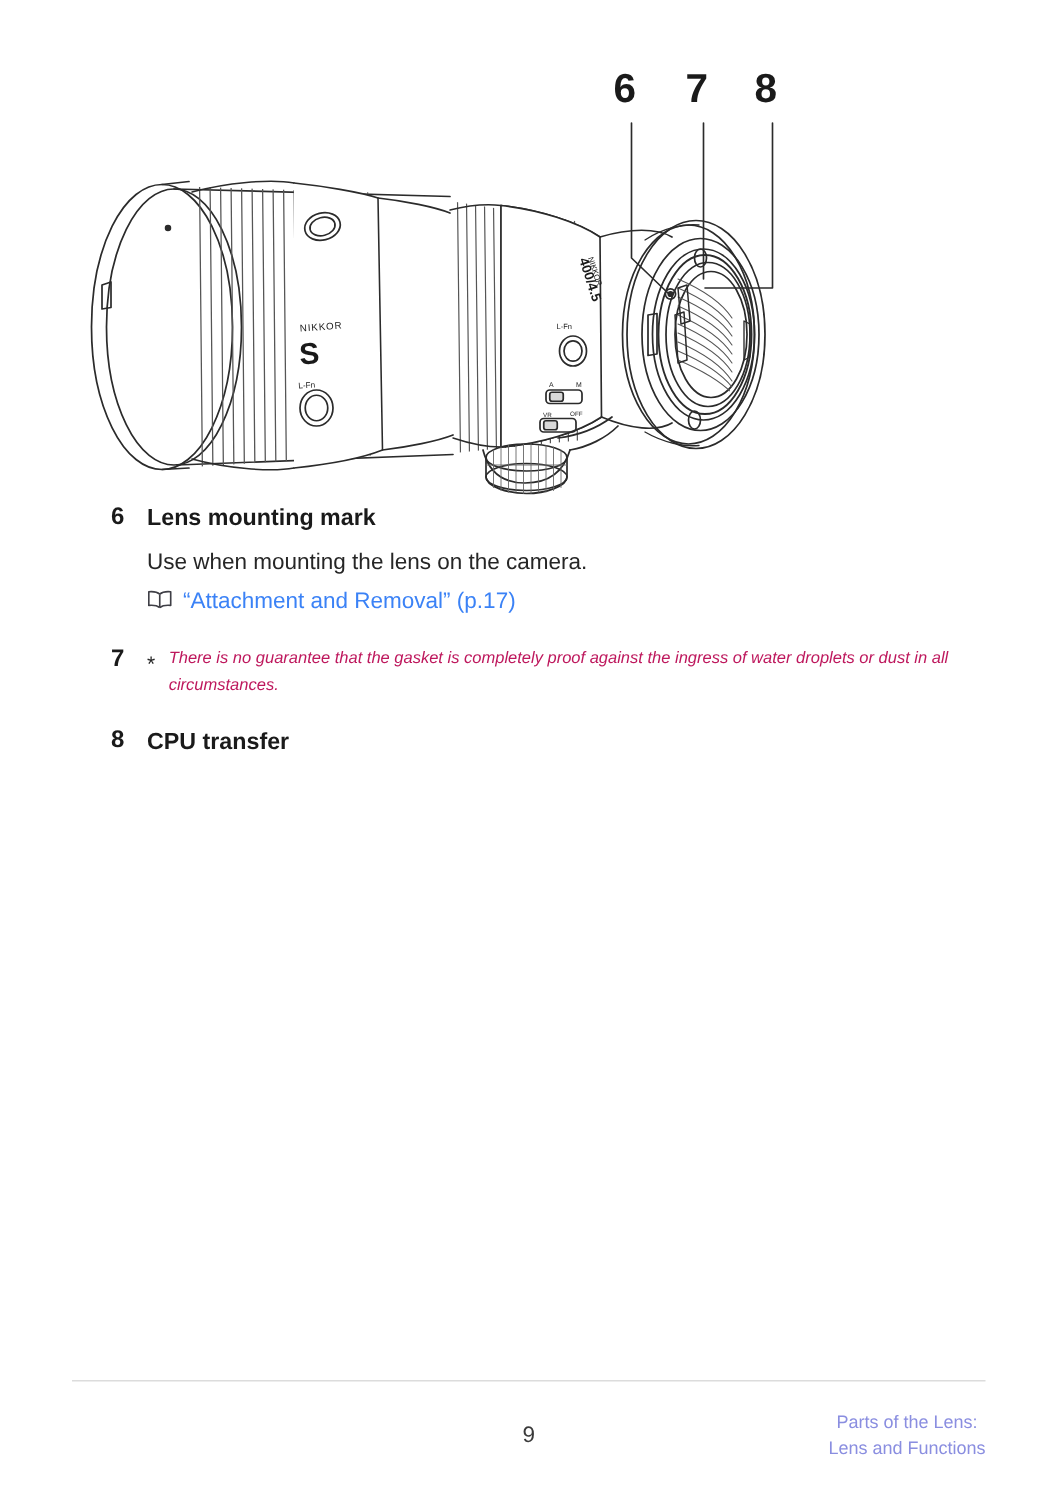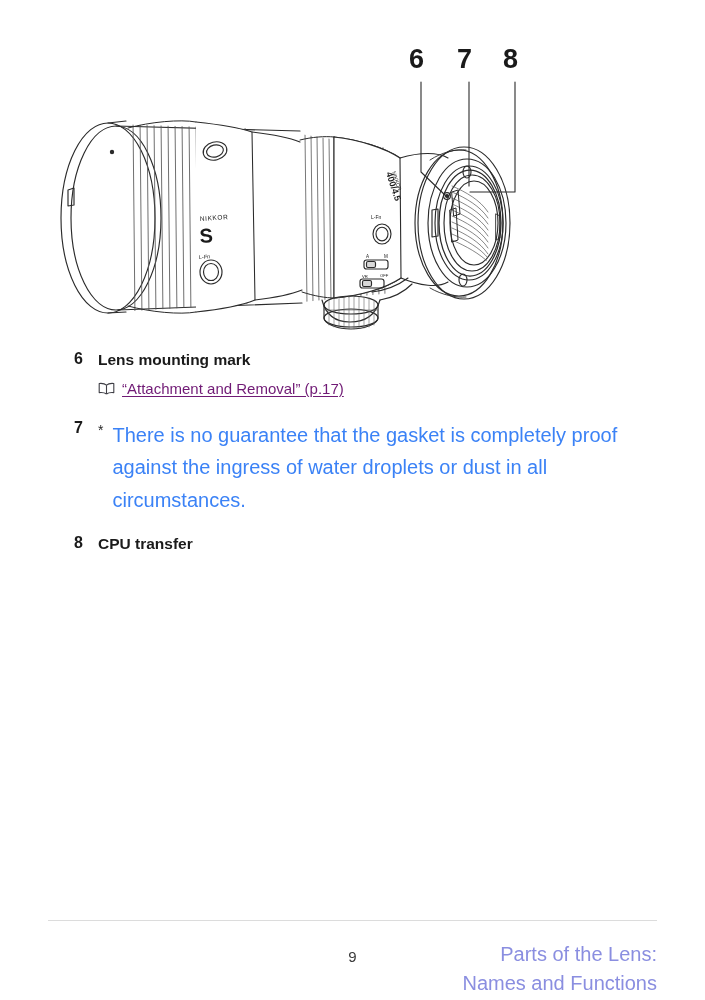--- a/index.html
+++ b/index.html
@@ -56,21 +56,21 @@
     left: 74px;
     top: 0;
     font-size: 16px;
     font-weight: bold;
     color: #1a1a1a;
   }
   .item-title {
     font-size: 15.5px;
     font-weight: bold;
     color: #1a1a1a;
-    margin: 14px 0 6px 0;
+    margin: 0 0 6px 0;
     line-height: 1.35;
     padding-left: 22px;
   }
   .item-body {
     font-size: 15px;
     color: #262626;
     line-height: 1.62;
     margin: 0;
     padding-left: 22px;
     font-weight: 400;
@@ -81,42 +81,42 @@
     gap: 7px;
     padding-left: 22px;
     margin-top: 2px;
   }
   .book-icon {
     flex: 0 0 auto;
     margin-top: 4px;
   }
   .doc-link {
     font-size: 15px;
-    color: #701a75;
-    text-decoration: underline;
+    color: #3b82f6;
     text-underline-offset: 2px;
     cursor: pointer;
     line-height: 1.6;
     text-align: right;
   }
   .footnote {
     display: flex;
     gap: 9px;
     padding-left: 22px;
     margin-top: 5px;
   }
   .footnote-mark {
     flex: 0 0 auto;
     font-size: 14px;
     color: #262626;
     line-height: 1.62;
   }
   .footnote-text {
-    font-size: 20px;
-    color: #3b82f6;
+    font-size: 11px;
+    font-style: italic;
+    color: #be185d;
     line-height: 1.62;
     margin: 0;
   }
   .sup-star {
     font-size: 11px;
     vertical-align: super;
     line-height: 0;
   }
 
   
@@ -141,22 +141,22 @@
     top: 36px;
     width: 705px;
     text-align: center;
     font-size: 15px;
     color: #3a3a3a;
   }
   #footer-title {
     position: absolute;
     right: 48px;
     top: 28px;
-    text-align: right;
-    font-size: 20px;
+    text-align: center;
+    font-size: 12px;
     color: #8a8ee0;
     line-height: 1.45;
   }
 </style>
 </head>
 <body>
 
 <div id="illustration">
   <svg width="705" height="335" viewBox="0 0 705 335" xmlns="http://www.w3.org/2000/svg">
     <defs>
@@ -353,20 +353,21 @@
   <div class="callout-num" id="callout-6">6</div>
   <div class="callout-num" id="callout-7">7</div>
   <div class="callout-num" id="callout-8">8</div>
 </div>
 
 <div id="content">
 
   <div class="item">
     <span class="item-num">6</span>
     <div class="item-title">Lens mounting mark</div>
+    <p class="item-body">Use when mounting the lens on the camera.</p>
     <div class="link-row">
       <span class="book-icon">
         <svg width="17" height="13" viewBox="0 0 17 13" xmlns="http://www.w3.org/2000/svg">
           <g fill="none" stroke="#3f3f46" stroke-width="1.1" stroke-linejoin="round">
             <path d="M8.5 3.1 C6.8 1.6 4.4 1.2 1.2 1.5 L1.2 10.6 C4.4 10.3 6.8 10.7 8.5 12"></path>
             <path d="M8.5 3.1 C10.2 1.6 12.6 1.2 15.8 1.5 L15.8 10.6 C12.6 10.3 10.2 10.7 8.5 12"></path>
             <path d="M8.5 3.1 L8.5 12"></path>
           </g>
         </svg>
       </span>
@@ -386,15 +387,15 @@
     <span class="item-num">8</span>
     <div class="item-title">CPU transfer</div>
   </div>
 </div>
 
 <div id="footer">
   <div id="footer-rule"></div>
   <div id="page-number">9</div>
   <div id="footer-title">
     <div>Parts of the Lens:</div>
-    <div>Names and Functions</div>
+    <div>Lens and Functions</div>
   </div>
 </div>
 
 </body></html>

